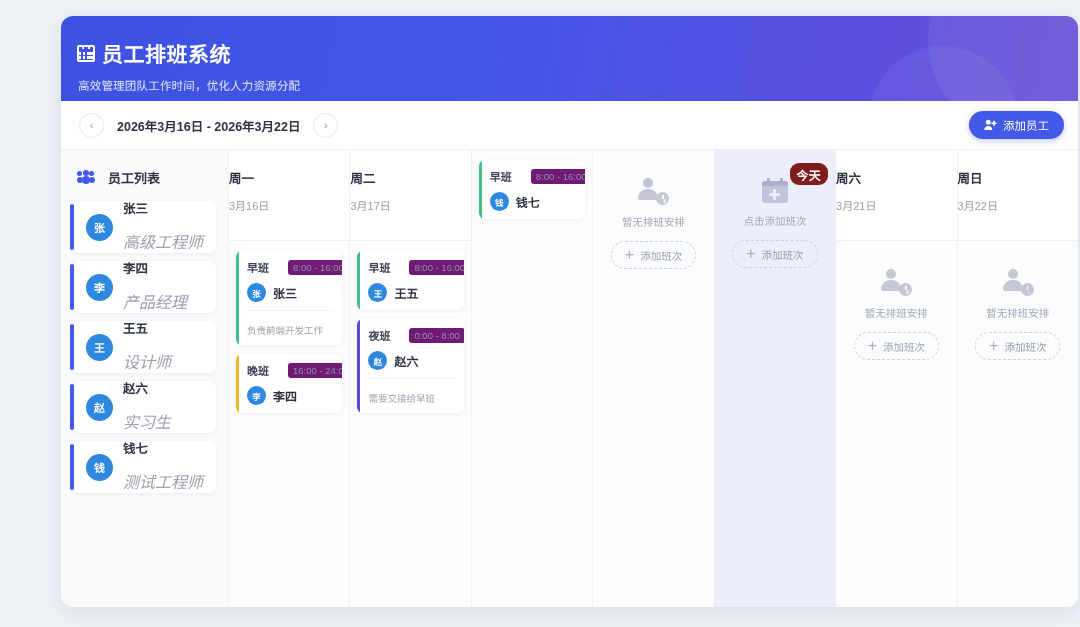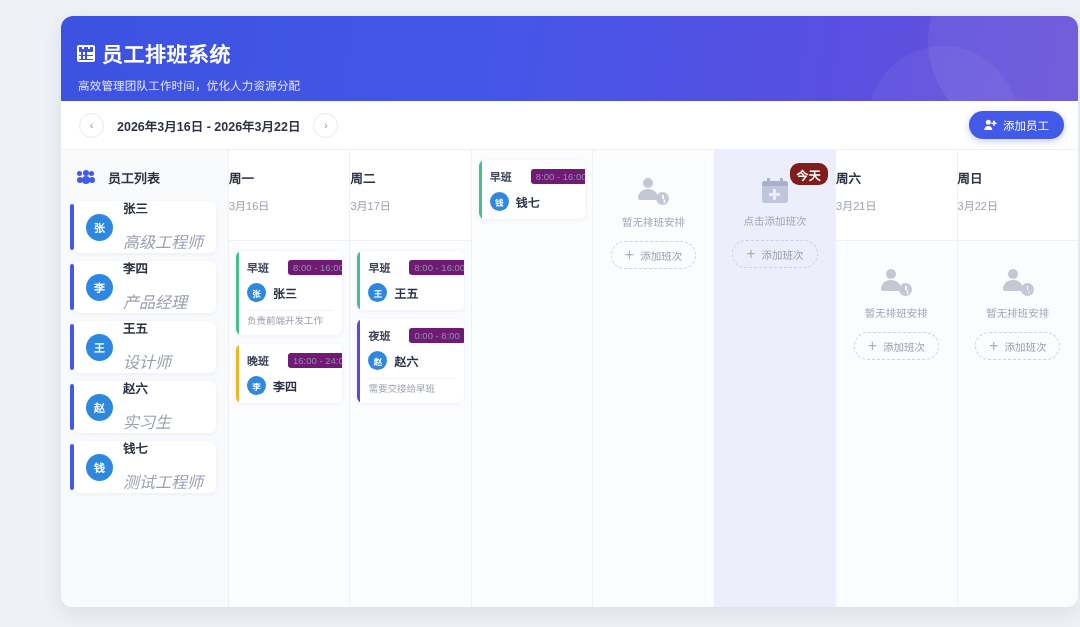--- a/index.html
+++ b/index.html
@@ -240,21 +240,21 @@
   }
   .shift-avatar {
     width: 19px; height: 19px; border-radius: 50%;
     background: #2f88e0; color: #fff;
     font-size: 8.5px; font-weight: bold;
     display: flex; align-items: center; justify-content: center;
     flex: 0 0 auto;
   }
   .shift-name { font-size: 12px; font-weight: bold; color: #2b3243; }
   .shift-note {
-    margin-top: 8px; padding-top: 4px;
+    margin-top: 8px; padding-top: 14px;
     border-top: 1px solid #f0f2f6;
     font-size: 9.5px; color: #9aa0b0;
     line-height: 1.3;
   }
 
   
   .empty-state {
     display: flex; flex-direction: column; align-items: center;
     padding-top: 18px;
   }

